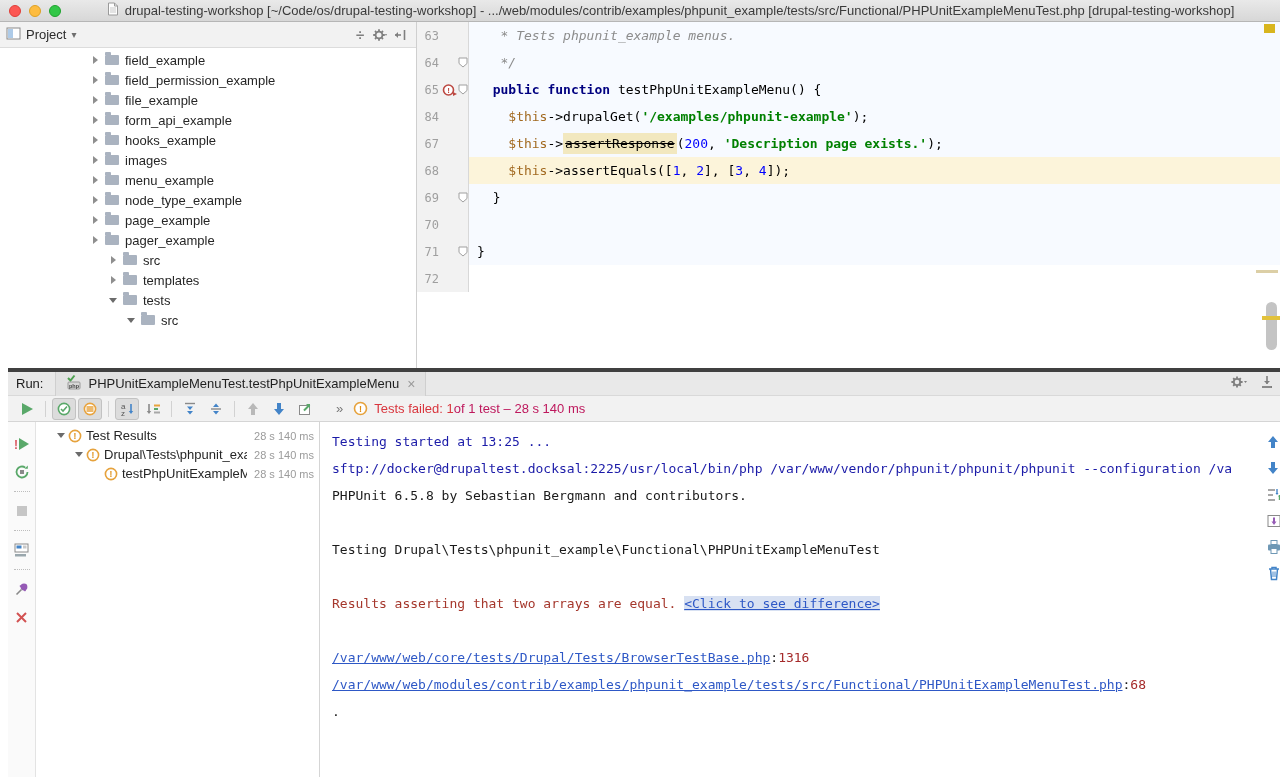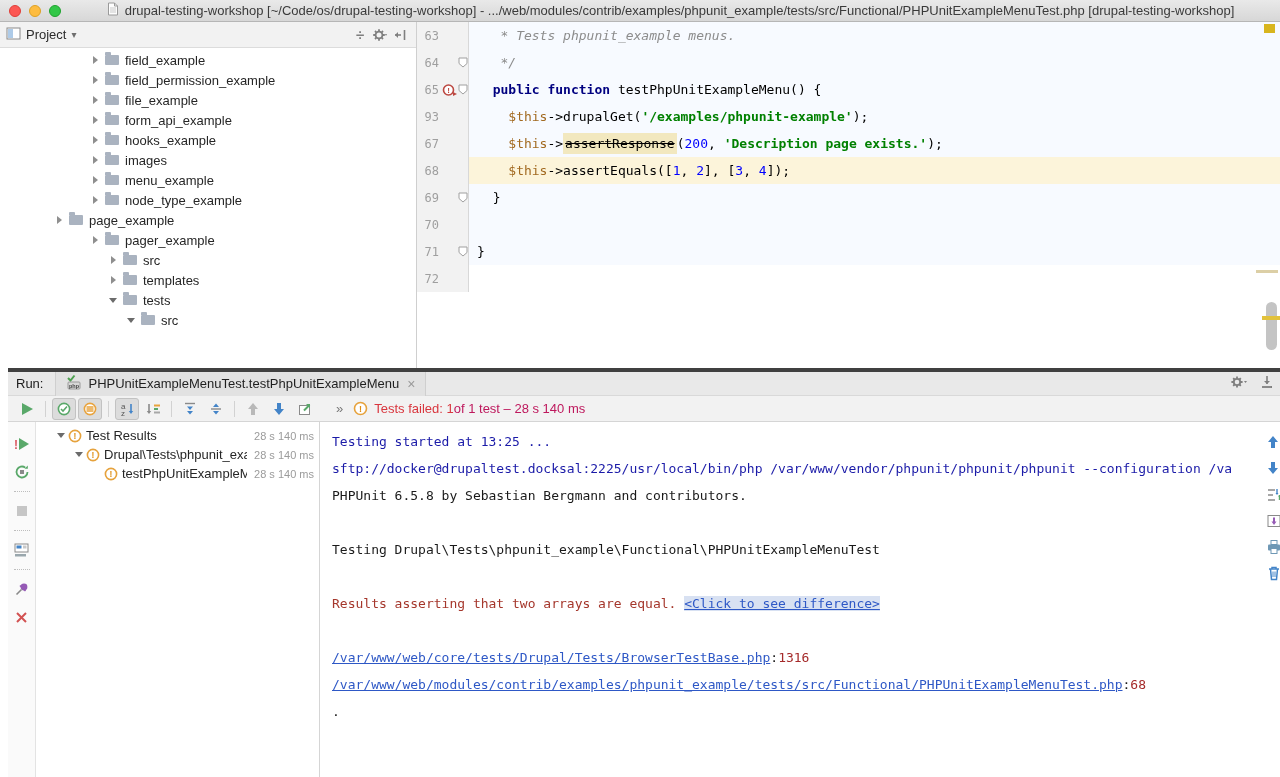--- a/index.html
+++ b/index.html
@@ -193,21 +193,21 @@
         <div class="ptree-row" style="padding-left: 88px;">
           <span class="chev collapsed"></span>
           <span class="folder"></span>
           <span class="ptree-label">menu_example</span>
         </div>
         <div class="ptree-row" style="padding-left: 88px;">
           <span class="chev collapsed"></span>
           <span class="folder"></span>
           <span class="ptree-label">node_type_example</span>
         </div>
-        <div class="ptree-row" style="padding-left: 52px;">
+        <div class="ptree-row" style="padding-left: 88px;">
           <span class="chev collapsed"></span>
           <span class="folder"></span>
           <span class="ptree-label">page_example</span>
         </div>
         <div class="ptree-row" style="padding-left: 88px;">
           <span class="chev collapsed"></span>
           <span class="folder"></span>
           <span class="ptree-label">pager_example</span>
         </div>
         <div class="ptree-row" style="padding-left: 106px;">
@@ -268,21 +268,21 @@
             <span class="fold">
               <svg width="10" height="11" viewBox="0 0 10 11">
                 <path d="M1 1h8v5.5L5 10 1 6.5z" fill="#fff" stroke="#a0a0a0"></path>
               </svg>
             </span>
           </span>
           <span class="code bg-scope"><span class="s-plain">  </span><span class="s-keyword">public function</span><span class="s-plain"> testPhpUnitExampleMenu() {</span></span>
         </div>
         <div class="ed-row">
           <span class="gutter">
-            <span class="lnum">93</span>
+            <span class="lnum">84</span>
             <span class="gicon"></span>
             <span class="fold"></span>
           </span>
           <span class="code bg-scope"><span class="s-plain">    </span><span class="s-var">$this</span><span class="s-plain">-&gt;drupalGet(</span><span class="s-string">'/examples/phpunit-example'</span><span class="s-plain">);</span></span>
         </div>
         <div class="ed-row">
           <span class="gutter">
             <span class="lnum">67</span>
             <span class="gicon"></span>
             <span class="fold"></span>

